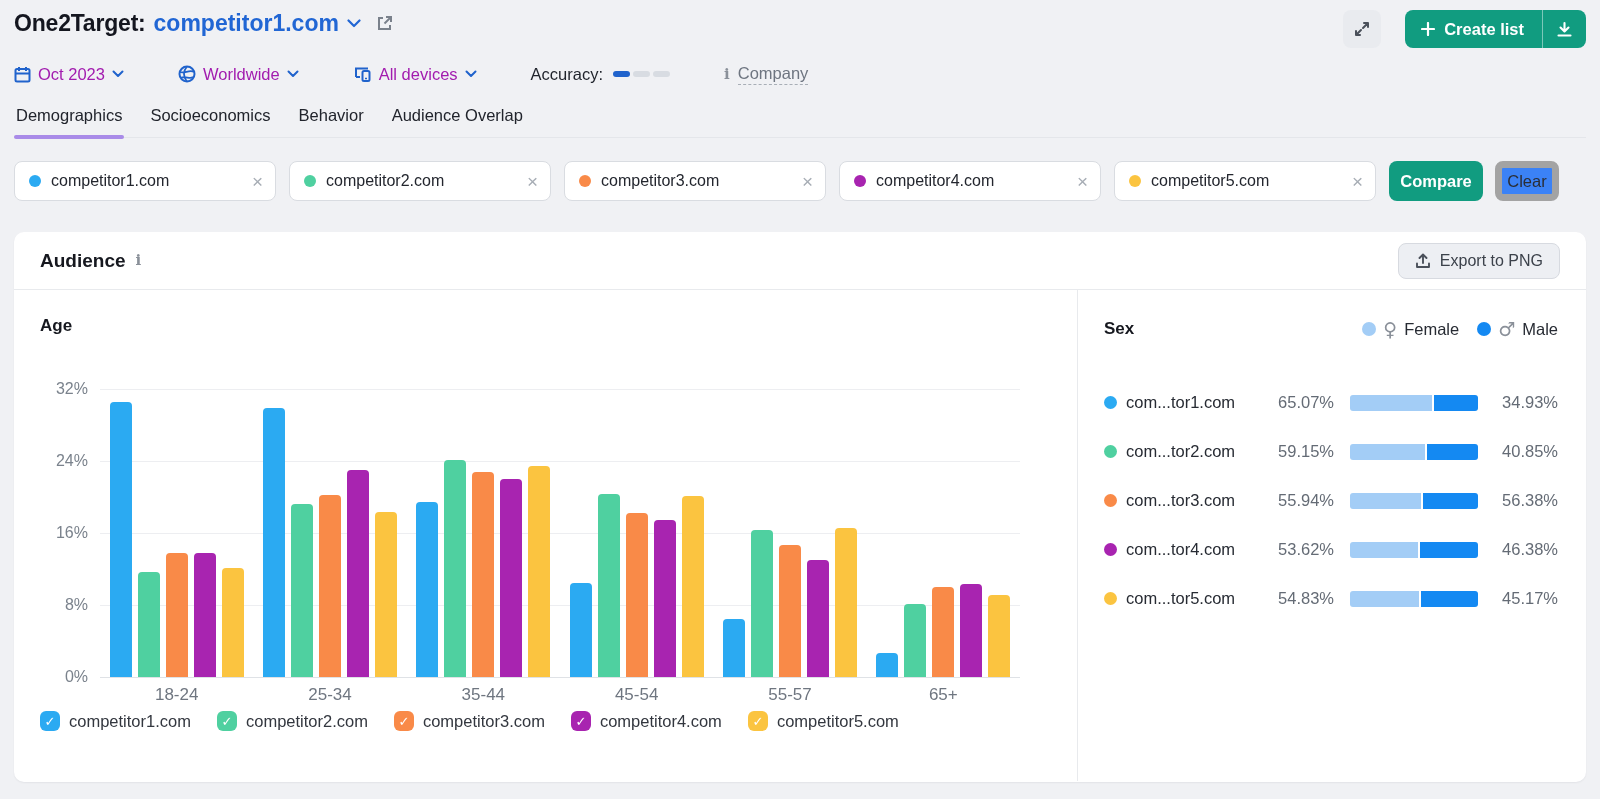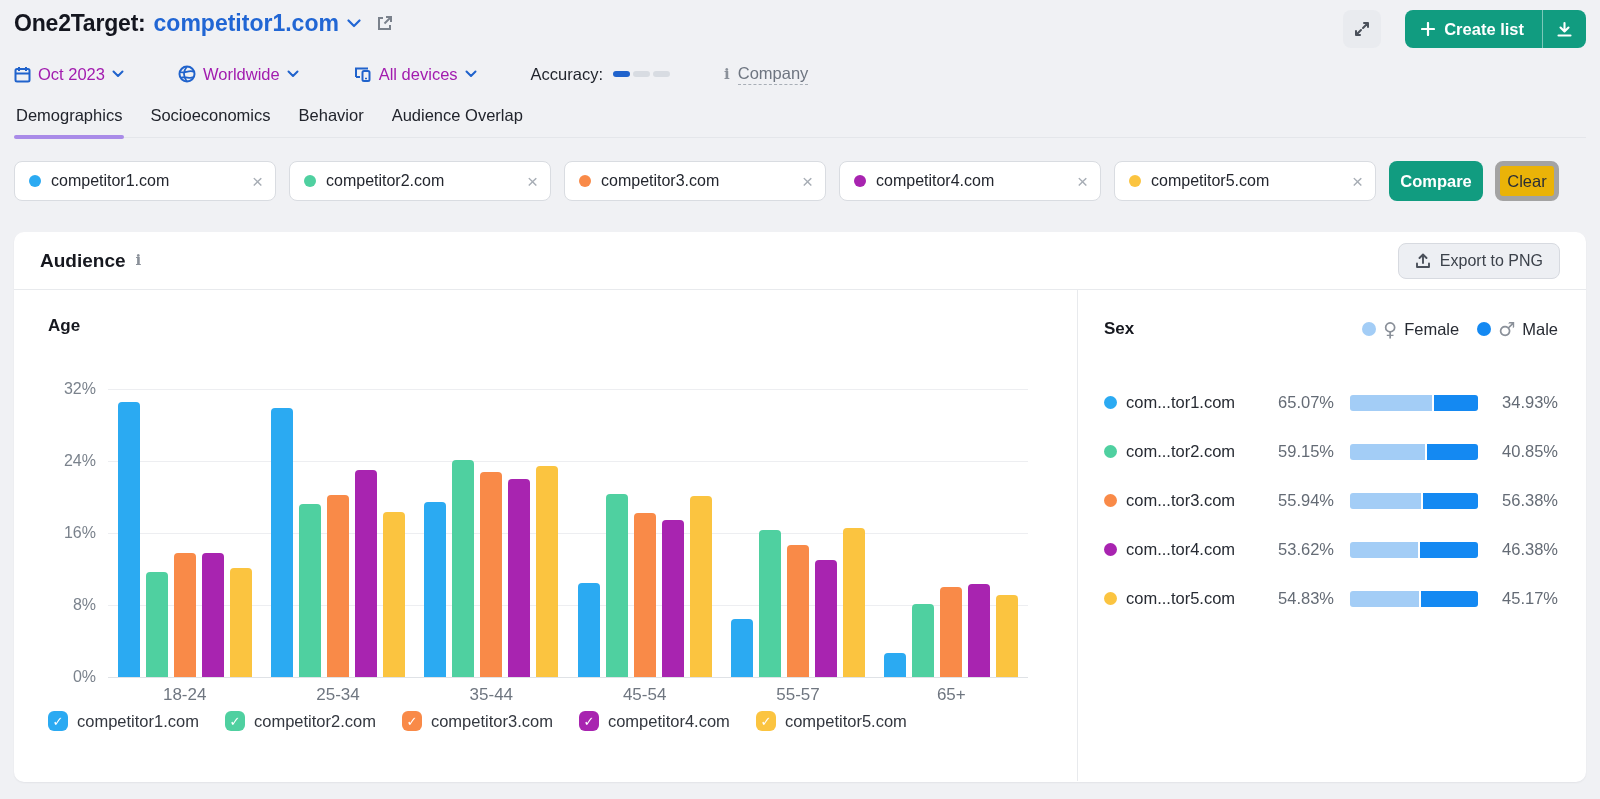--- a/index.html
+++ b/index.html
@@ -49,36 +49,36 @@
 
   
   .chips-row { display:flex; align-items:center; margin:23px 14px 0 14px; }
   .chip { width:262px; height:40px; background:#fff; border:1px solid #D9DCE1; border-radius:8px;
     display:flex; align-items:center; padding:0 12px 0 14px; margin-right:13px; cursor:pointer; }
   .chip .dot { width:12px; height:12px; border-radius:50%; flex:none; }
   .chip .chip-label { margin-left:10px; font-size:16px; color:#23262E; flex:1; }
   .chip .x { color:#A7ADB5; font-size:19px; line-height:1; background:none; border:none; cursor:pointer; }
   .btn-compare { width:94px; height:40px; background:#119C80; color:#fff; font-size:16.5px; font-weight:600;
     border:none; border-radius:8px; cursor:pointer; margin-right:12px; }
-  .btn-clear { width:64px; height:40px; background:#eab308; color:#2A2E36; font-size:16.5px;
-    border:5px solid #a3a3a3; border-radius:8px; cursor:pointer; }
+  .btn-clear { width:64px; height:40px; background:#3b82f6; color:#2A2E36; font-size:16.5px;
+    border:7px solid #a3a3a3; border-radius:8px; cursor:pointer; }
 
   
   .card { position:absolute; left:14px; right:14px; top:232px; height:550px;
     background:#fff; border-radius:10px; box-shadow:0 1px 2px rgba(20,25,40,.06); }
   .card-header { height:58px; display:flex; align-items:center; padding:0 26px; border-bottom:1px solid #E8EAED; }
   .card-title { font-size:19px; font-weight:700; color:#16181F; }
   .card-header .info-i { margin-left:10px; }
   .btn-export { margin-left:auto; height:36px; display:flex; align-items:center; gap:9px; padding:0 16px;
     background:#EDEFF3; border:1px solid #D7DAE0; border-radius:8px; color:#3C424B; font-size:16px; cursor:pointer; }
   .card-body { position:relative; height:491px; }
   .v-divider { position:absolute; left:1063px; top:0; bottom:0; width:1px; background:#E8EAED; }
 
   
-  .age-panel { position:absolute; left:0; top:0; width:1063px; height:100%;margin-left:8px; }
+  .age-panel { position:absolute; left:0; top:0; width:1063px; height:100%; }
   .panel-title { font-size:17px; font-weight:700; color:#16181F; position:absolute; left:26px; top:26px; }
   .chart { position:absolute; left:86px; top:99px; width:920px; height:288px; }
   .gridline { position:absolute; left:0; right:0; height:1px; background:#EDEEF1; }
   .gridline.zero { background:#DFE2E6; }
   .ytick { position:absolute; right:100%; margin-right:12px; width:48px; text-align:right;
     font-size:16px; color:#7A828C; transform:translateY(-50%); white-space:nowrap; }
   .groups { position:absolute; left:0; top:0; width:100%; height:100%; display:flex; }
   .group { flex:1; position:relative; display:flex; align-items:flex-end; justify-content:center; gap:6px; }
   .bar { width:22px; border-radius:4px 4px 0 0; }
   .xlabel { position:absolute; top:100%; margin-top:8px; left:0; right:0; text-align:center;

